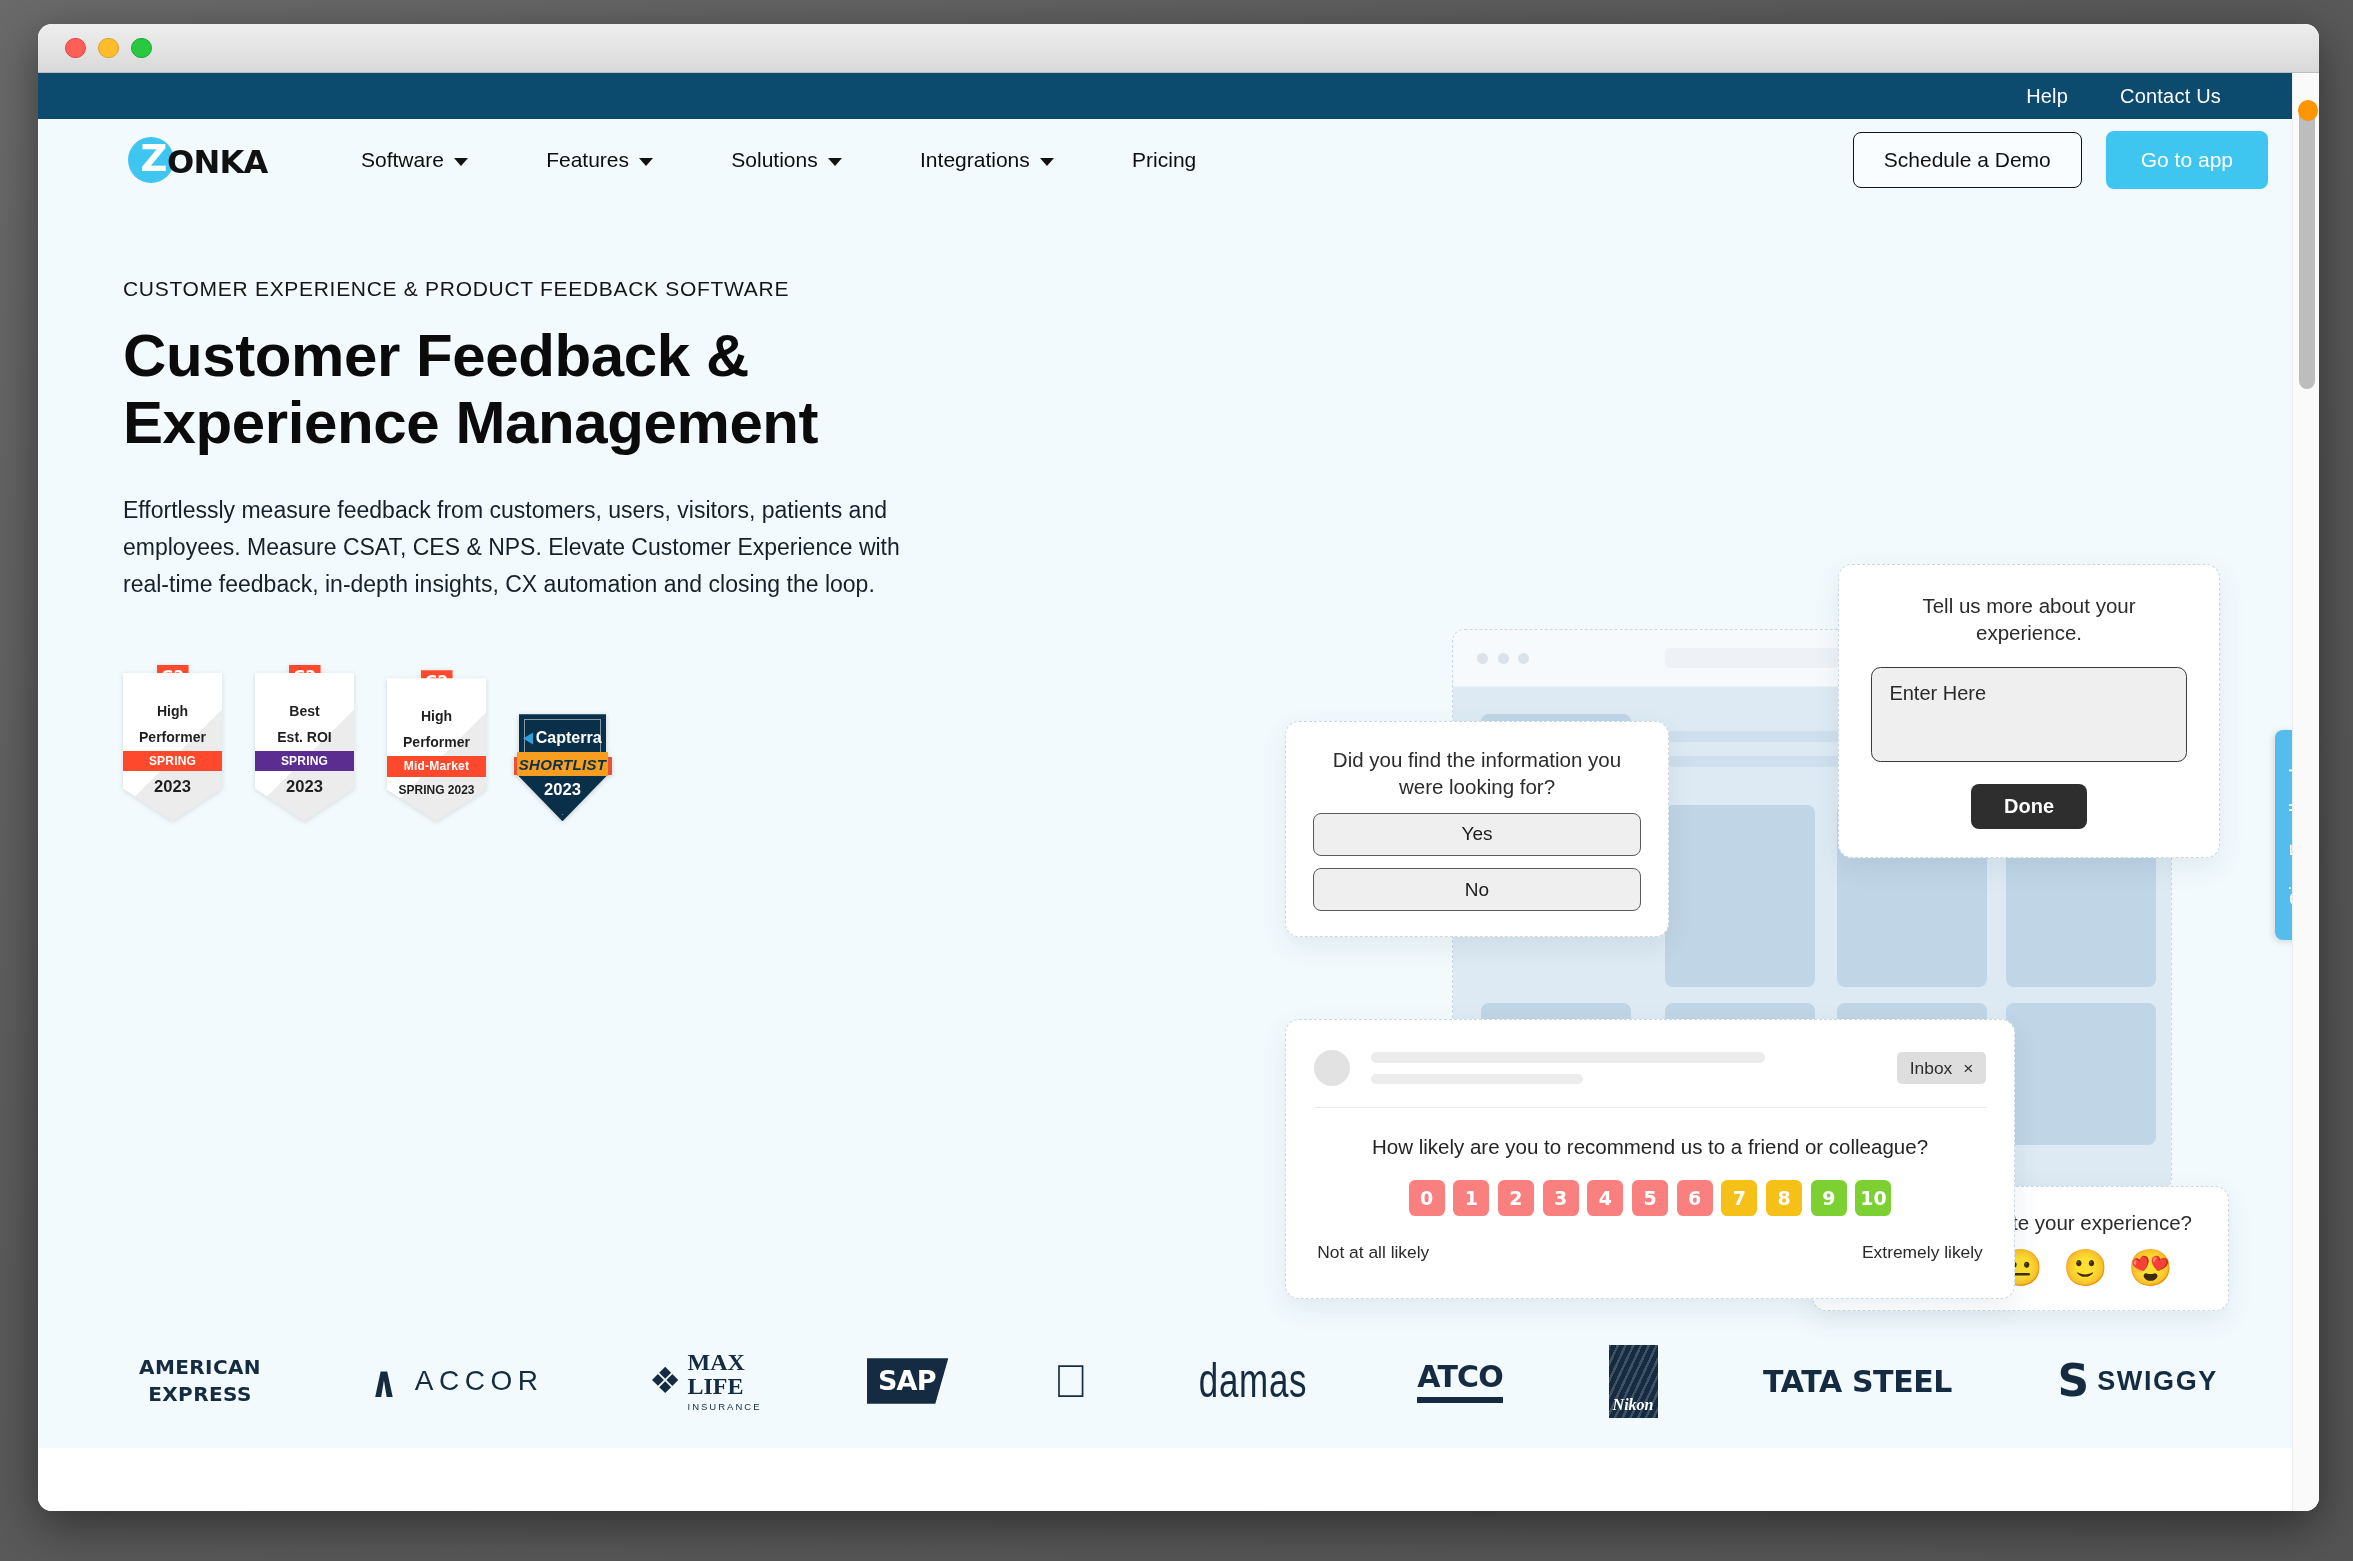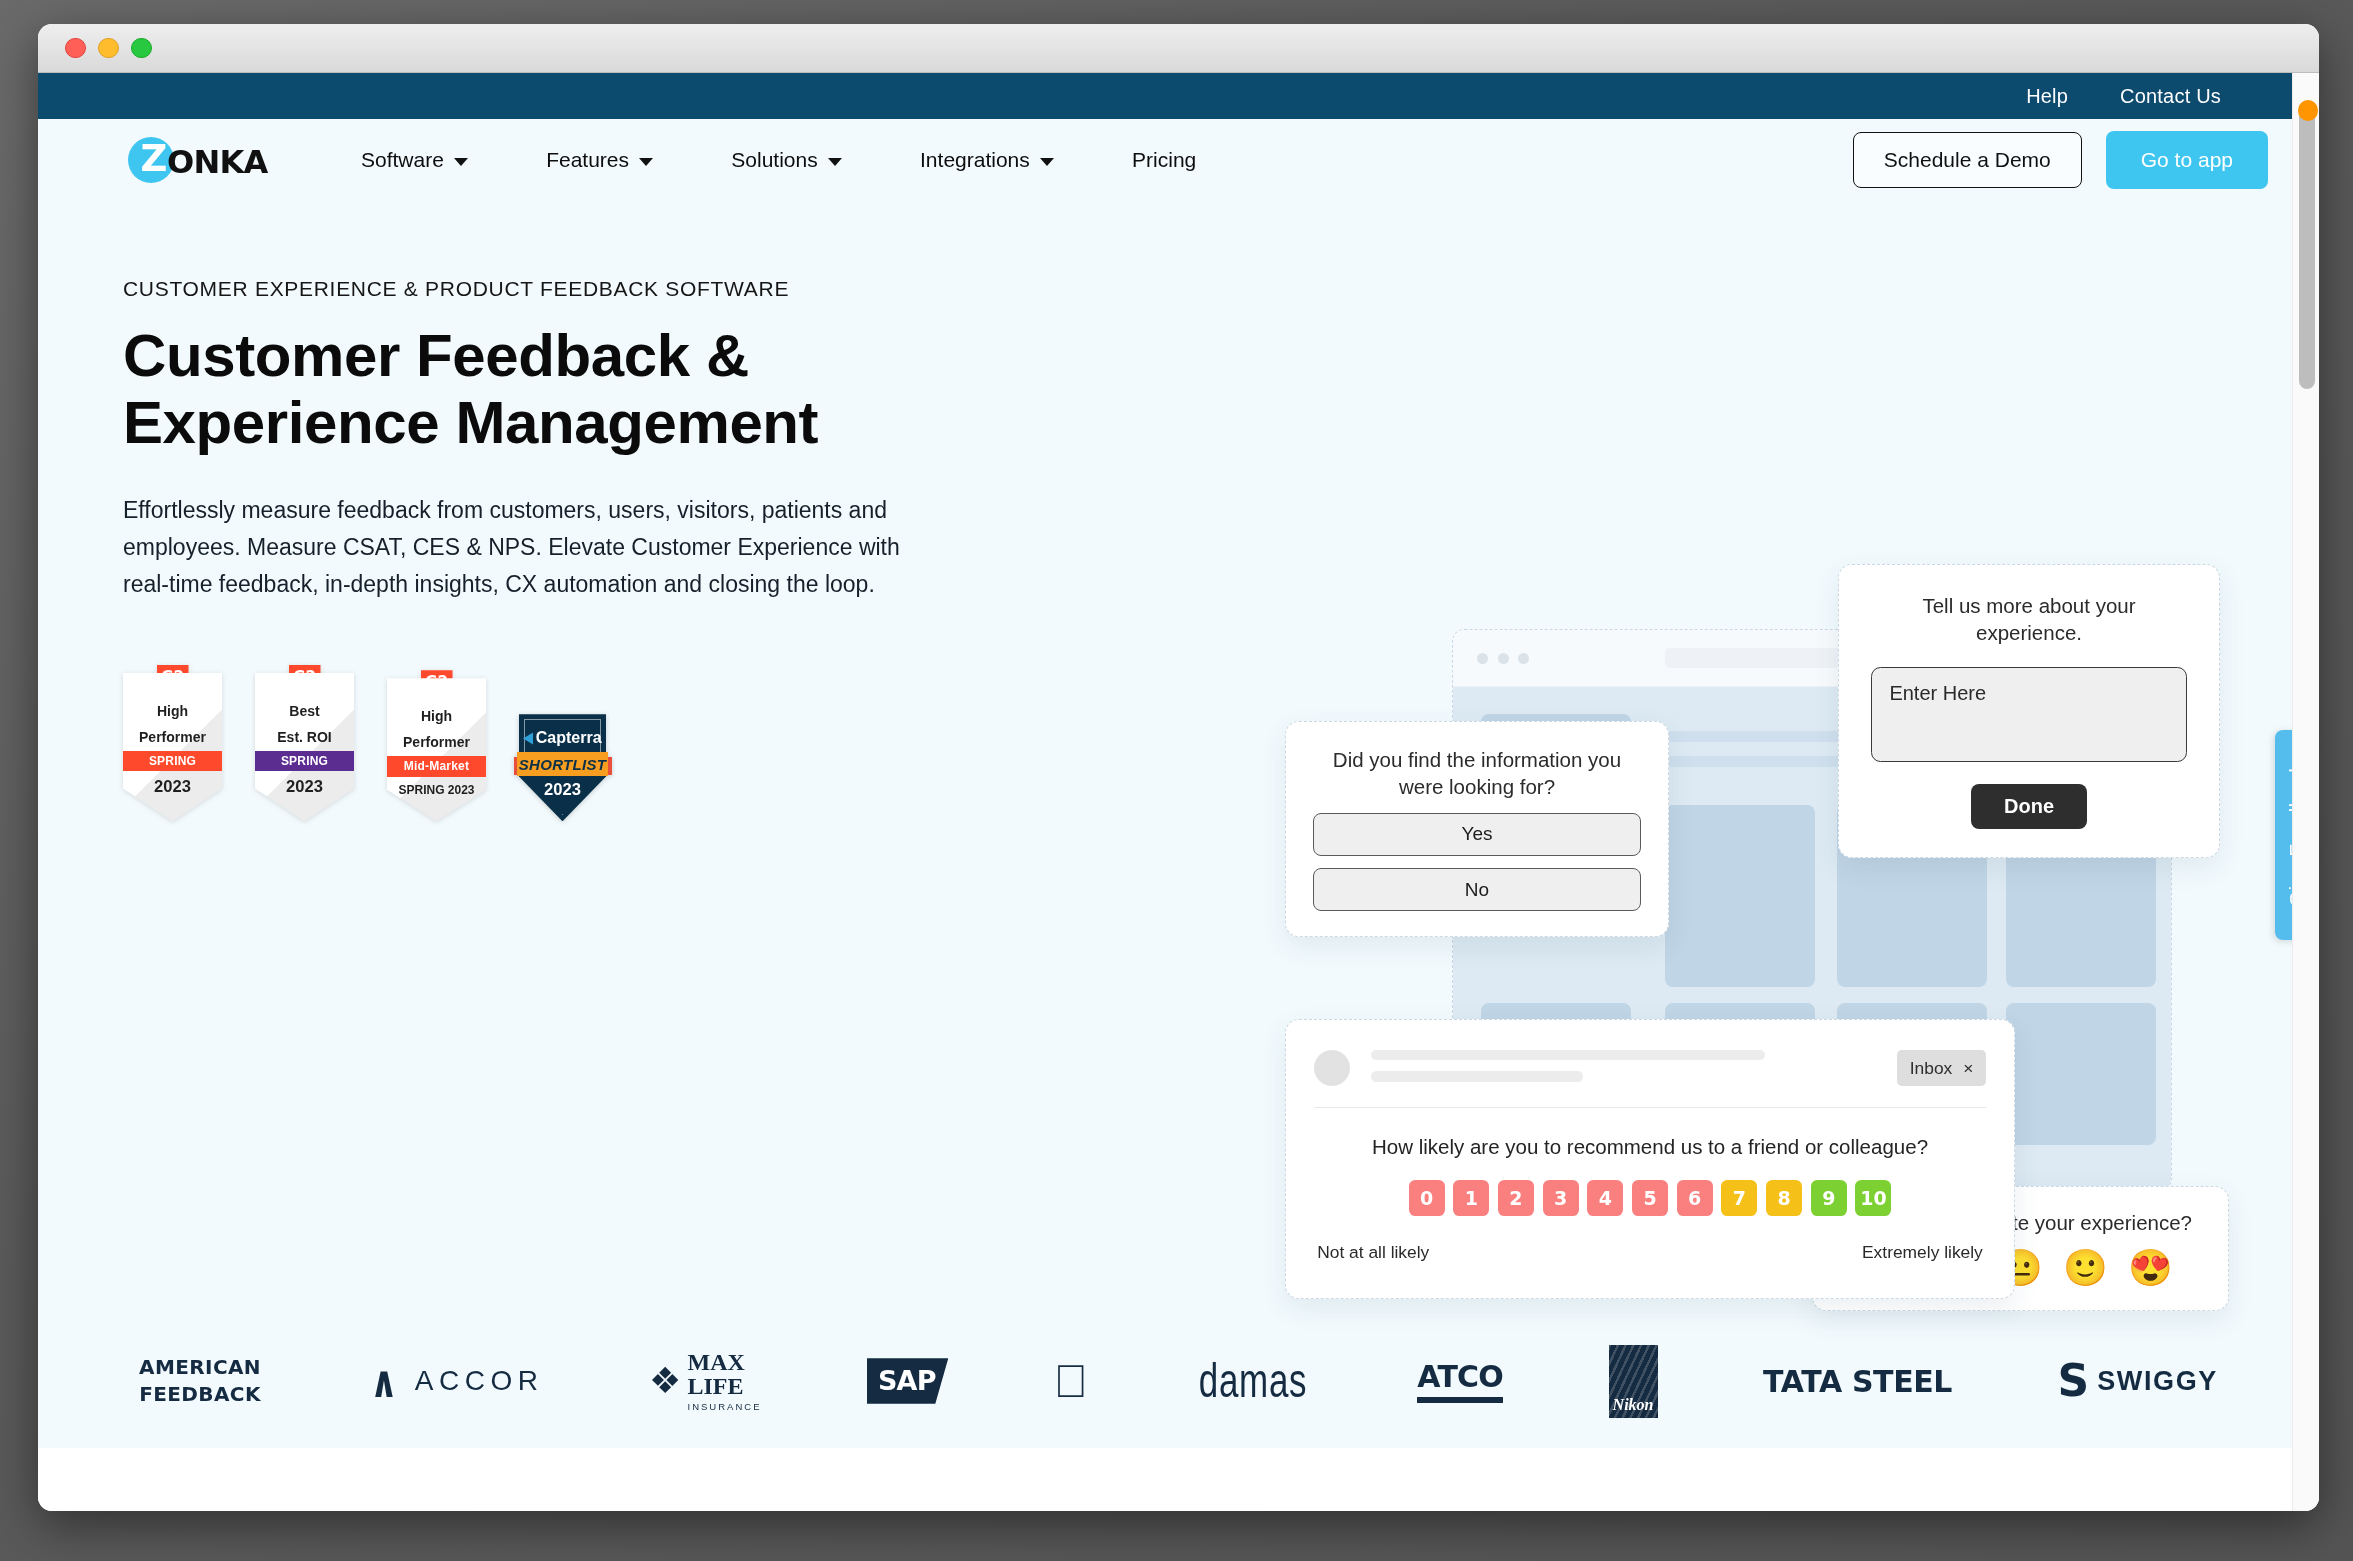--- a/index.html
+++ b/index.html
@@ -239,21 +239,21 @@
     margin: 22px auto 0; display:block; background:#2e2e2e; color:#fff;
     border:none; border-radius: 8px; font-size:20px; font-weight:700;
     padding: 11px 33px; cursor:pointer;
   }
 
   .card-emoji { left: 527px; top: 669px; width: 417px; padding: 22px 24px 24px; }
   .emoji-row { display:flex; justify-content:center; gap: 20.5px; margin-top: 14px; }
   .emoji { font-size: 36px; line-height: 1; cursor: pointer; }
 
   .card-nps { left: 0px; top: 502px; width: 730px; padding: 20.5px 28px 35px; }
-  .nps-head { display:flex; gap: 20.5px; padding: 9.5px 0 0; }
+  .nps-head { display:flex; align-items:center; gap: 20.5px; padding: 9.5px 0 0; }
   .avatar { width: 36px; height: 36px; border-radius: 50%; background:#e2e2e2; flex:0 0 auto;}
   .nps-head .lines { flex: 1 1 auto; }
   .nps-head .l1 { height: 10.3px; width: 78%; background:#ececec; border-radius:5.5px; }
   .nps-head .l2 { height: 10.3px; width: 42%; background:#ececec; border-radius:5.5px; margin-top: 11px;}
   .chip {
     background:#dedede; color:#2e2e2e; font-size:17.4px; border-radius:4.7px;
     padding: 5.5px 12.6px; display:flex; align-items:center; gap:11px; cursor:pointer;
   }
   .rule { height:0.8px; background:#e9e9e9; margin: 20.5px 0 0; }
   .nps-q { text-align:center; font-size:20.5px; color:#242424; margin-top: 28px; }
@@ -529,21 +529,21 @@
           </div>
 
         </div>
       </div>
 
       <div class="logos">
 
         <div class="clogo">
           <div class="amex">
             <div>AMERICAN</div>
-            <div>FEEDBACK</div>
+            <div>EXPRESS</div>
           </div>
         </div>
 
         <div class="clogo">
           <div class="accor">
             <span class="mark">∧</span>
             <span class="txt">ACCOR</span>
           </div>
         </div>
 

